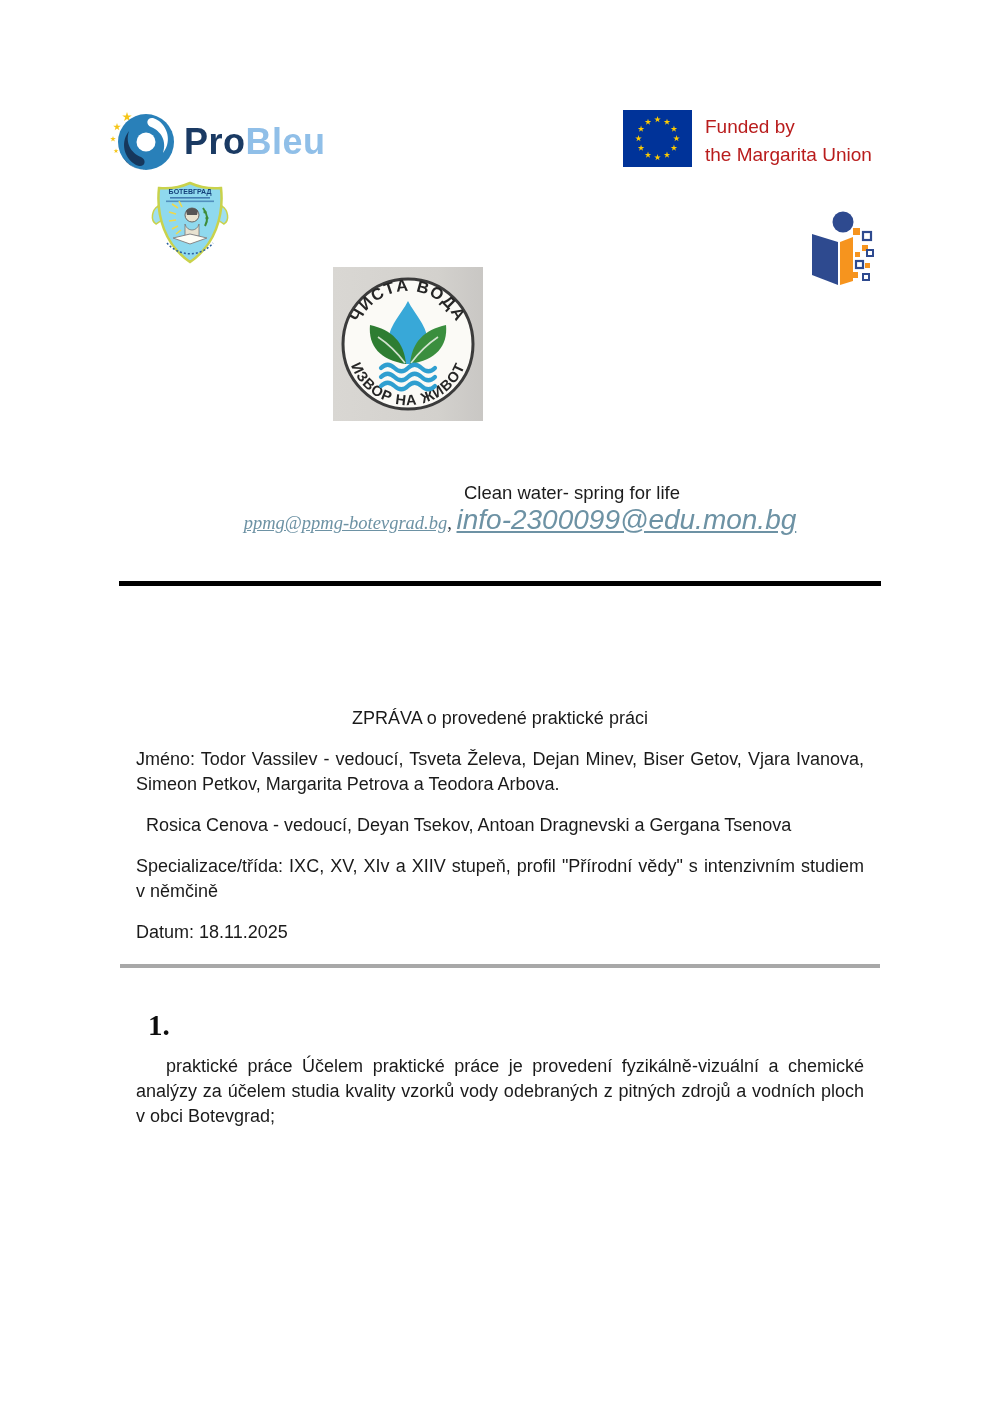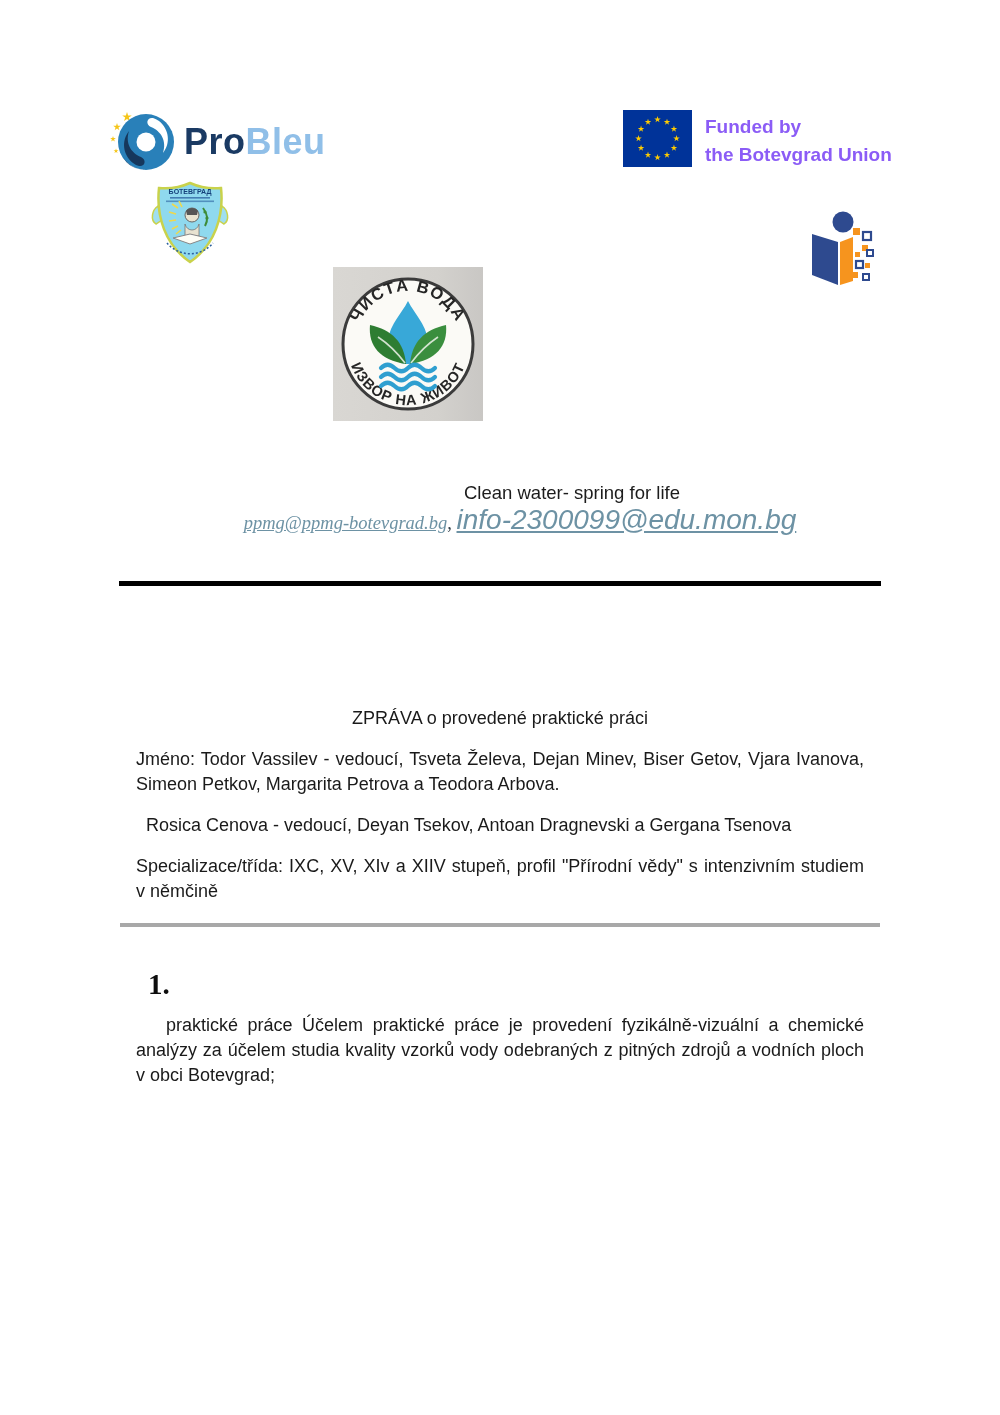--- a/index.html
+++ b/index.html
@@ -10,21 +10,21 @@
   .probleu{position:absolute;left:110px;top:110px;display:flex;align-items:center;gap:8px;}
   .probleu-word{font-size:36px;font-weight:bold;letter-spacing:0.5px;}
   .probleu-word .pro{color:#1a3a63;}
   .probleu-word .bleu{color:#90bfe8;}
 
   
   .crest{position:absolute;left:148px;top:180px;}
 
   
   .eu{position:absolute;left:623px;top:110px;display:flex;gap:13px;align-items:flex-start;}
-  .eu-text{font-size:19px;font-weight:bold;color:#8b5cf6;line-height:1.45;padding-top:3px;}
+  .eu-text{font-size:19px;font-weight:normal;color:#b91c1c;line-height:1.45;padding-top:3px;}
 
   
   .book-wrap{position:absolute;left:808px;top:210px;}
 
   
   .seal-photo{position:absolute;left:333px;top:267px;width:150px;height:154px;
               background:linear-gradient(90deg,#d9d7d3 0%,#d3d1cd 70%,#c9c7c4 100%);}
   .seal-photo svg{display:block;}
 
   
@@ -118,21 +118,21 @@
         <use href="#st" transform="translate(34.5,47.5) scale(3.4)"></use>
         <use href="#st" transform="translate(25,44.95) scale(3.4)"></use>
         <use href="#st" transform="translate(18.05,38) scale(3.4)"></use>
         <use href="#st" transform="translate(15.5,28.5) scale(3.4)"></use>
         <use href="#st" transform="translate(18.05,19) scale(3.4)"></use>
         <use href="#st" transform="translate(25,12.05) scale(3.4)"></use>
       </g>
     </svg>
     <div class="eu-text">
       <div>Funded by</div>
-      <div>the Botevgrad Union</div>
+      <div>the Margarita Union</div>
     </div>
   </div>
 
   <div class="book-wrap">
     <svg width="66" height="78" viewBox="0 0 66 78">
       <circle cx="35" cy="12" r="10.5" fill="#2e4a8f"></circle>
       <path d="M4,24 L30,32 L30,75 L4,65 Z" fill="#2e4a8f"></path>
       <path d="M32,32 L45,27 L45,71 L32,75 Z" fill="#f6941e"></path>
       <g>
         <rect x="45" y="18" width="7" height="7" fill="#f6941e"></rect>
@@ -181,18 +181,19 @@
     <div class="emails-line"><a href="#" class="email1">ppmg@ppmg-botevgrad.bg</a><span class="email-sep">, </span><a href="#" class="email2">info-2300099@edu.mon.bg</a></div>
   </div>
 
   <div class="rule-black"></div>
 
   <div class="doc-body">
     <div class="doc-title">ZPRÁVA o provedené praktické práci</div>
     <p class="p1">Jméno: Todor Vassilev - vedoucí, Tsveta Želeva, Dejan Minev, Biser Getov, Vjara Ivanova, Simeon Petkov, Margarita Petrova a Teodora Arbova.</p>
     <p class="p2">Rosica Cenova - vedoucí, Deyan Tsekov, Antoan Dragnevski a Gergana Tsenova</p>
     <p class="p3">Specializace/třída: IXC, XV, XIv a XIIV stupeň, profil "Přírodní vědy" s intenzivním studiem v němčině</p>
+    <p class="p4">Datum: 18.11.2025</p>
     <div class="rule-gray"></div>
     <div class="section-number">1.</div>
     <p class="p6">praktické práce Účelem praktické práce je provedení fyzikálně-vizuální a chemické analýzy za účelem studia kvality vzorků vody odebraných z pitných zdrojů a vodních ploch v obci Botevgrad;</p>
   </div>
 
 </div>
 
 </body></html>

